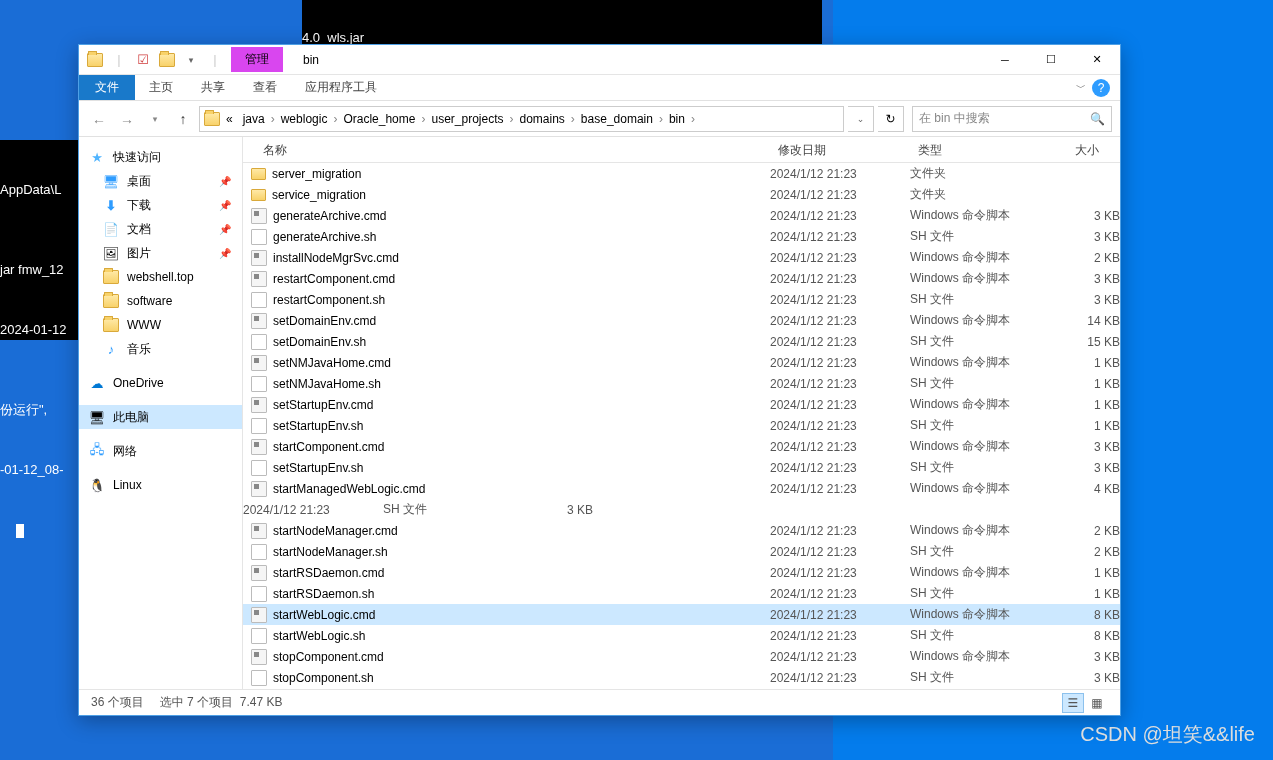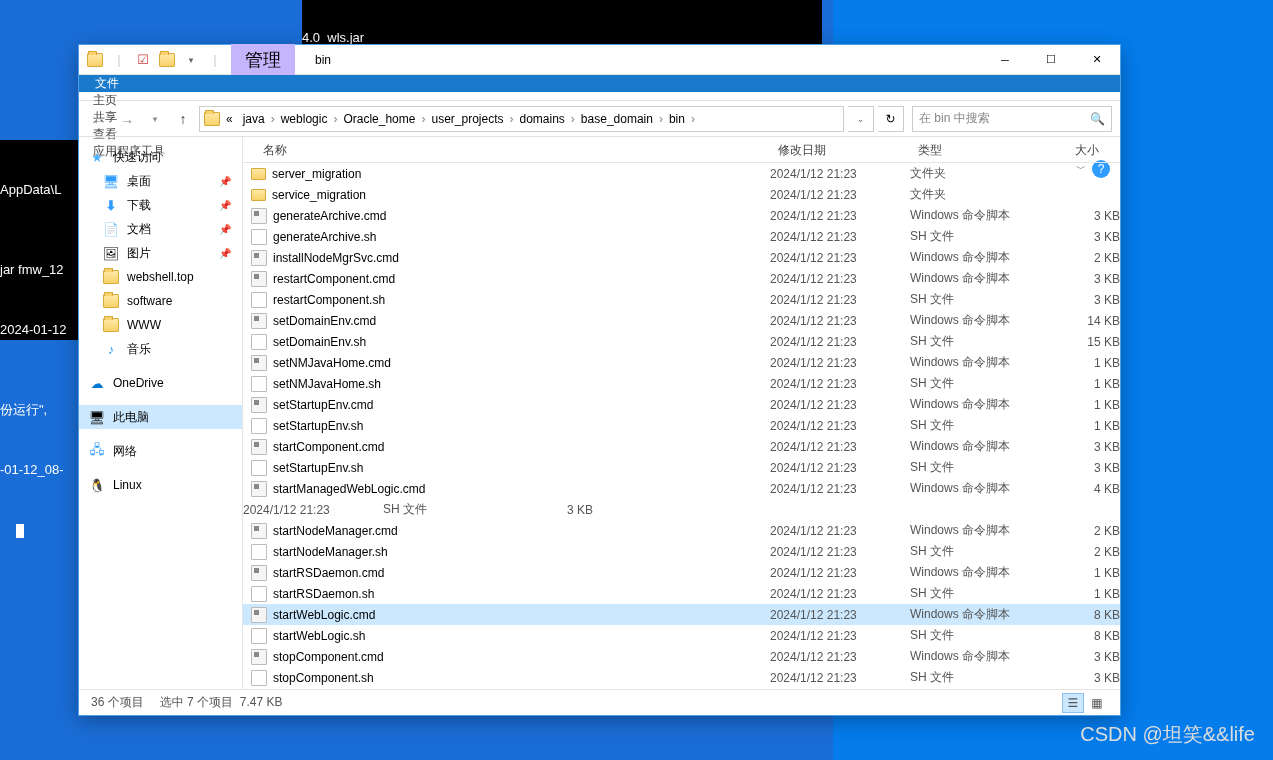--- a/index.html
+++ b/index.html
@@ -8,25 +8,25 @@
 .term1 { left:302px; top:0; width:520px; height:45px; }
 .term2 { left:0; top:140px; width:85px; height:200px; line-height:20px; }
 .cursor { display:inline-block; width:8px; height:14px; background:#fff; vertical-align:middle; }
 .desktop-right { position:absolute; right:0; top:0; width:440px; height:100%; background:#047cec; }
 .explorer { position:absolute; left:78px; top:44px; width:1043px; height:672px; background:#fff; border:1px solid #4ea0e6; box-shadow:0 5px 20px rgba(0,0,0,0.3); display:flex; flex-direction:column; }
 .titlebar { height:30px; display:flex; align-items:center; background:#fff; border-bottom:1px solid #e5e5e5; }
 .qat { display:flex; align-items:center; padding:0 6px; gap:4px; }
 .qat-icon { width:20px; height:20px; display:flex; align-items:center; justify-content:center; font-size:13px; }
 .folder-ico { width:16px; height:14px; background:linear-gradient(#ffe9a6,#f8d26a); border:1px solid #d9a93a; border-radius:1px; position:relative; }
 .folder-ico::before { content:""; position:absolute; top:-3px; left:0; width:7px; height:3px; background:#f8d26a; border:1px solid #d9a93a; border-bottom:none; border-radius:1px 1px 0 0; }
-.ribbon-tab-extra { background:#c4b5fd; padding:4px 14px; font-size:18px; }
+.ribbon-tab-extra { background:#d946ef; padding:4px 14px; font-size:12px; }
 .title-text { padding:4px 20px; font-size:12px; }
 .win-controls { margin-left:auto; display:flex; }
 .win-btn { width:46px; height:30px; display:flex; align-items:center; justify-content:center; font-size:11px; font-family:"Segoe MDL2 Assets",sans-serif; }
-.ribbon { height:26px; display:flex; align-items:stretch; border-bottom:1px solid #e1e1e1; font-size:12px;flex-direction:column; }
+.ribbon { height:26px; display:flex; align-items:stretch; border-bottom:1px solid #e1e1e1; font-size:12px; }
 .ribbon-file { background:#1979ca; color:#fff; padding:0 16px; display:flex; align-items:center; }
 .ribbon-tab { padding:0 14px; display:flex; align-items:center; color:#444; }
 .ribbon-help { margin-left:auto; padding:0 10px; display:flex; align-items:center; gap:6px; }
 .help-circle { width:18px; height:18px; border-radius:50%; background:#2e9cff; color:#fff; font-size:12px; display:flex; align-items:center; justify-content:center; }
 .addrbar { height:36px; display:flex; align-items:center; padding:0 8px; gap:4px; border-bottom:1px solid #e1e1e1; }
 .nav-btn { width:24px; height:24px; display:flex; align-items:center; justify-content:center; color:#888; font-size:14px; }
 .nav-btn.active { color:#333; }
 .breadcrumb { flex:1; height:26px; border:1px solid #ccc; display:flex; align-items:center; padding:0 4px; font-size:12px; gap:2px; overflow:hidden; }
 .bc-seg { padding:0 4px; white-space:nowrap; }
 .bc-sep { color:#888; padding:0 2px; }

